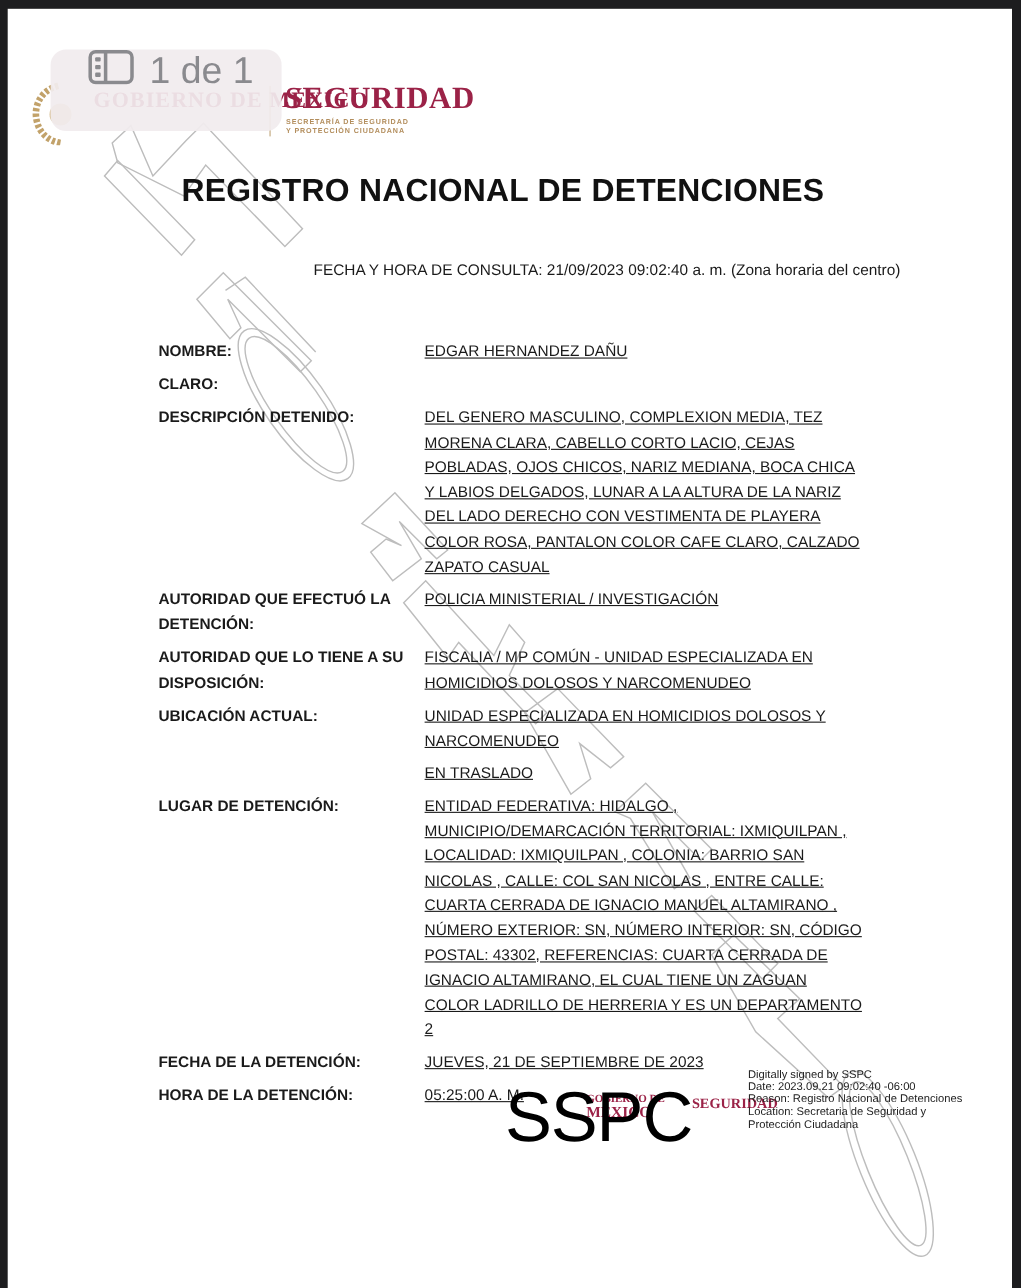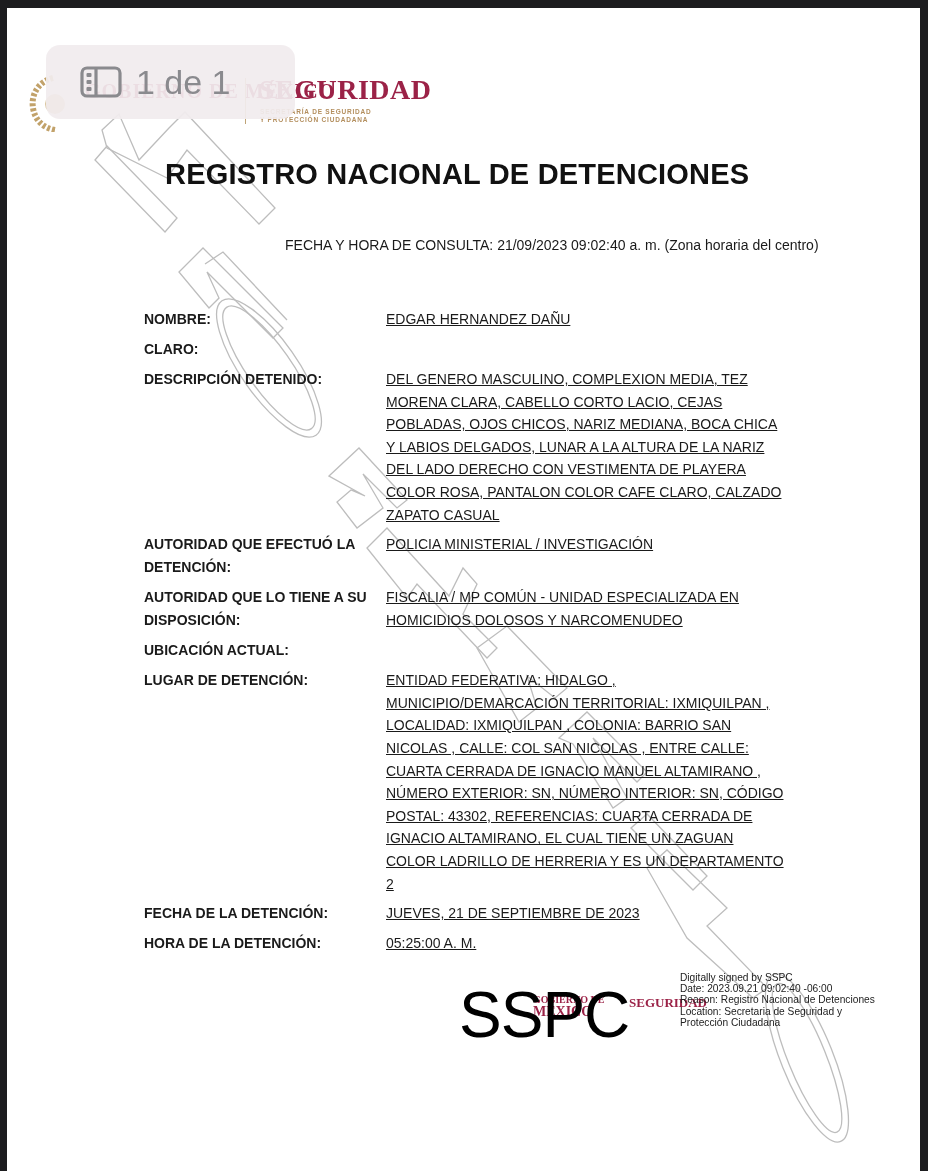--- a/index.html
+++ b/index.html
@@ -16,24 +16,24 @@
     overflow: hidden;
   }
   .watermark { position: absolute; left: 0; top: 0; width: 913px; height: 1163px; pointer-events: none; }
   .logo-seal { position: absolute; left: 20px; top: 66px; width: 52px; height: 58px; }
   .logo-gob { position: absolute; left: 78px; top: 72px; font-family: "Liberation Serif", serif; color: #9b2247; font-size: 20px; font-weight: bold; letter-spacing: 1px; }
   .logo-sep { position: absolute; left: 238px; top: 70px; width: 1px; height: 46px; background: #bfa477; }
   .logo-title { position: absolute; left: 252px; top: 66px; font-family: "Liberation Serif", serif; color: #9b2247; font-size: 28px; font-weight: bold; letter-spacing: 0.5px; }
   .logo-sub { position: absolute; left: 253px; top: 100px; color: #b38e5d; font-size: 6.5px; font-weight: bold; letter-spacing: 0.8px; line-height: 7.5px; }
   .page-badge {
     position: absolute; left: 39px; top: 37px;
-    width: 249px; height: 74px;
+    width: 210px; height: 74px;
     background: rgba(241,236,238,0.93);
     border-radius: 14px;
-    display: flex; align-items: center; gap: 14px;
+    display: flex; gap: 14px;
     padding-left: 34px; box-sizing: border-box;
   }
   .page-badge .txt { font-size: 34px; color: #8a8a8e; }
   .title {
     position: absolute; left: 158px; top: 150px;
     font-size: 29px; font-weight: bold; color: #111; letter-spacing: 0.2px;
   }
   .consulta {
     position: absolute; left: 278px; top: 229px;
     font-size: 14px; color: #1a1a1a; white-space: nowrap;
@@ -135,20 +135,24 @@
         </div>
     </div>
     <div class="row">
       <div class="label">AUTORIDAD QUE LO TIENE A SU DISPOSICIÓN:</div>
       <div class="value">
           <p>FISCALIA / MP COMÚN - UNIDAD ESPECIALIZADA EN HOMICIDIOS DOLOSOS Y NARCOMENUDEO</p>
         </div>
     </div>
     <div class="row">
       <div class="label">UBICACIÓN ACTUAL:</div>
+      <div class="value">
+        <p>UNIDAD ESPECIALIZADA EN HOMICIDIOS DOLOSOS Y NARCOMENUDEO</p>
+        <p>EN TRASLADO</p>
+      </div>
     </div>
     <div class="row">
       <div class="label">LUGAR DE DETENCIÓN:</div>
       <div class="value">
           <p>ENTIDAD FEDERATIVA: HIDALGO , MUNICIPIO/DEMARCACIÓN TERRITORIAL: IXMIQUILPAN , LOCALIDAD: IXMIQUILPAN , COLONIA: BARRIO SAN NICOLAS , CALLE: COL SAN NICOLAS , ENTRE CALLE: CUARTA CERRADA DE IGNACIO MANUEL ALTAMIRANO , NÚMERO EXTERIOR: SN, NÚMERO INTERIOR: SN, CÓDIGO POSTAL: 43302, REFERENCIAS: CUARTA CERRADA DE IGNACIO ALTAMIRANO, EL CUAL TIENE UN ZAGUAN COLOR LADRILLO DE HERRERIA Y ES UN DEPARTAMENTO 2</p>
         </div>
     </div>
     <div class="row">
       <div class="label">FECHA DE LA DETENCIÓN:</div>
       <div class="value">

